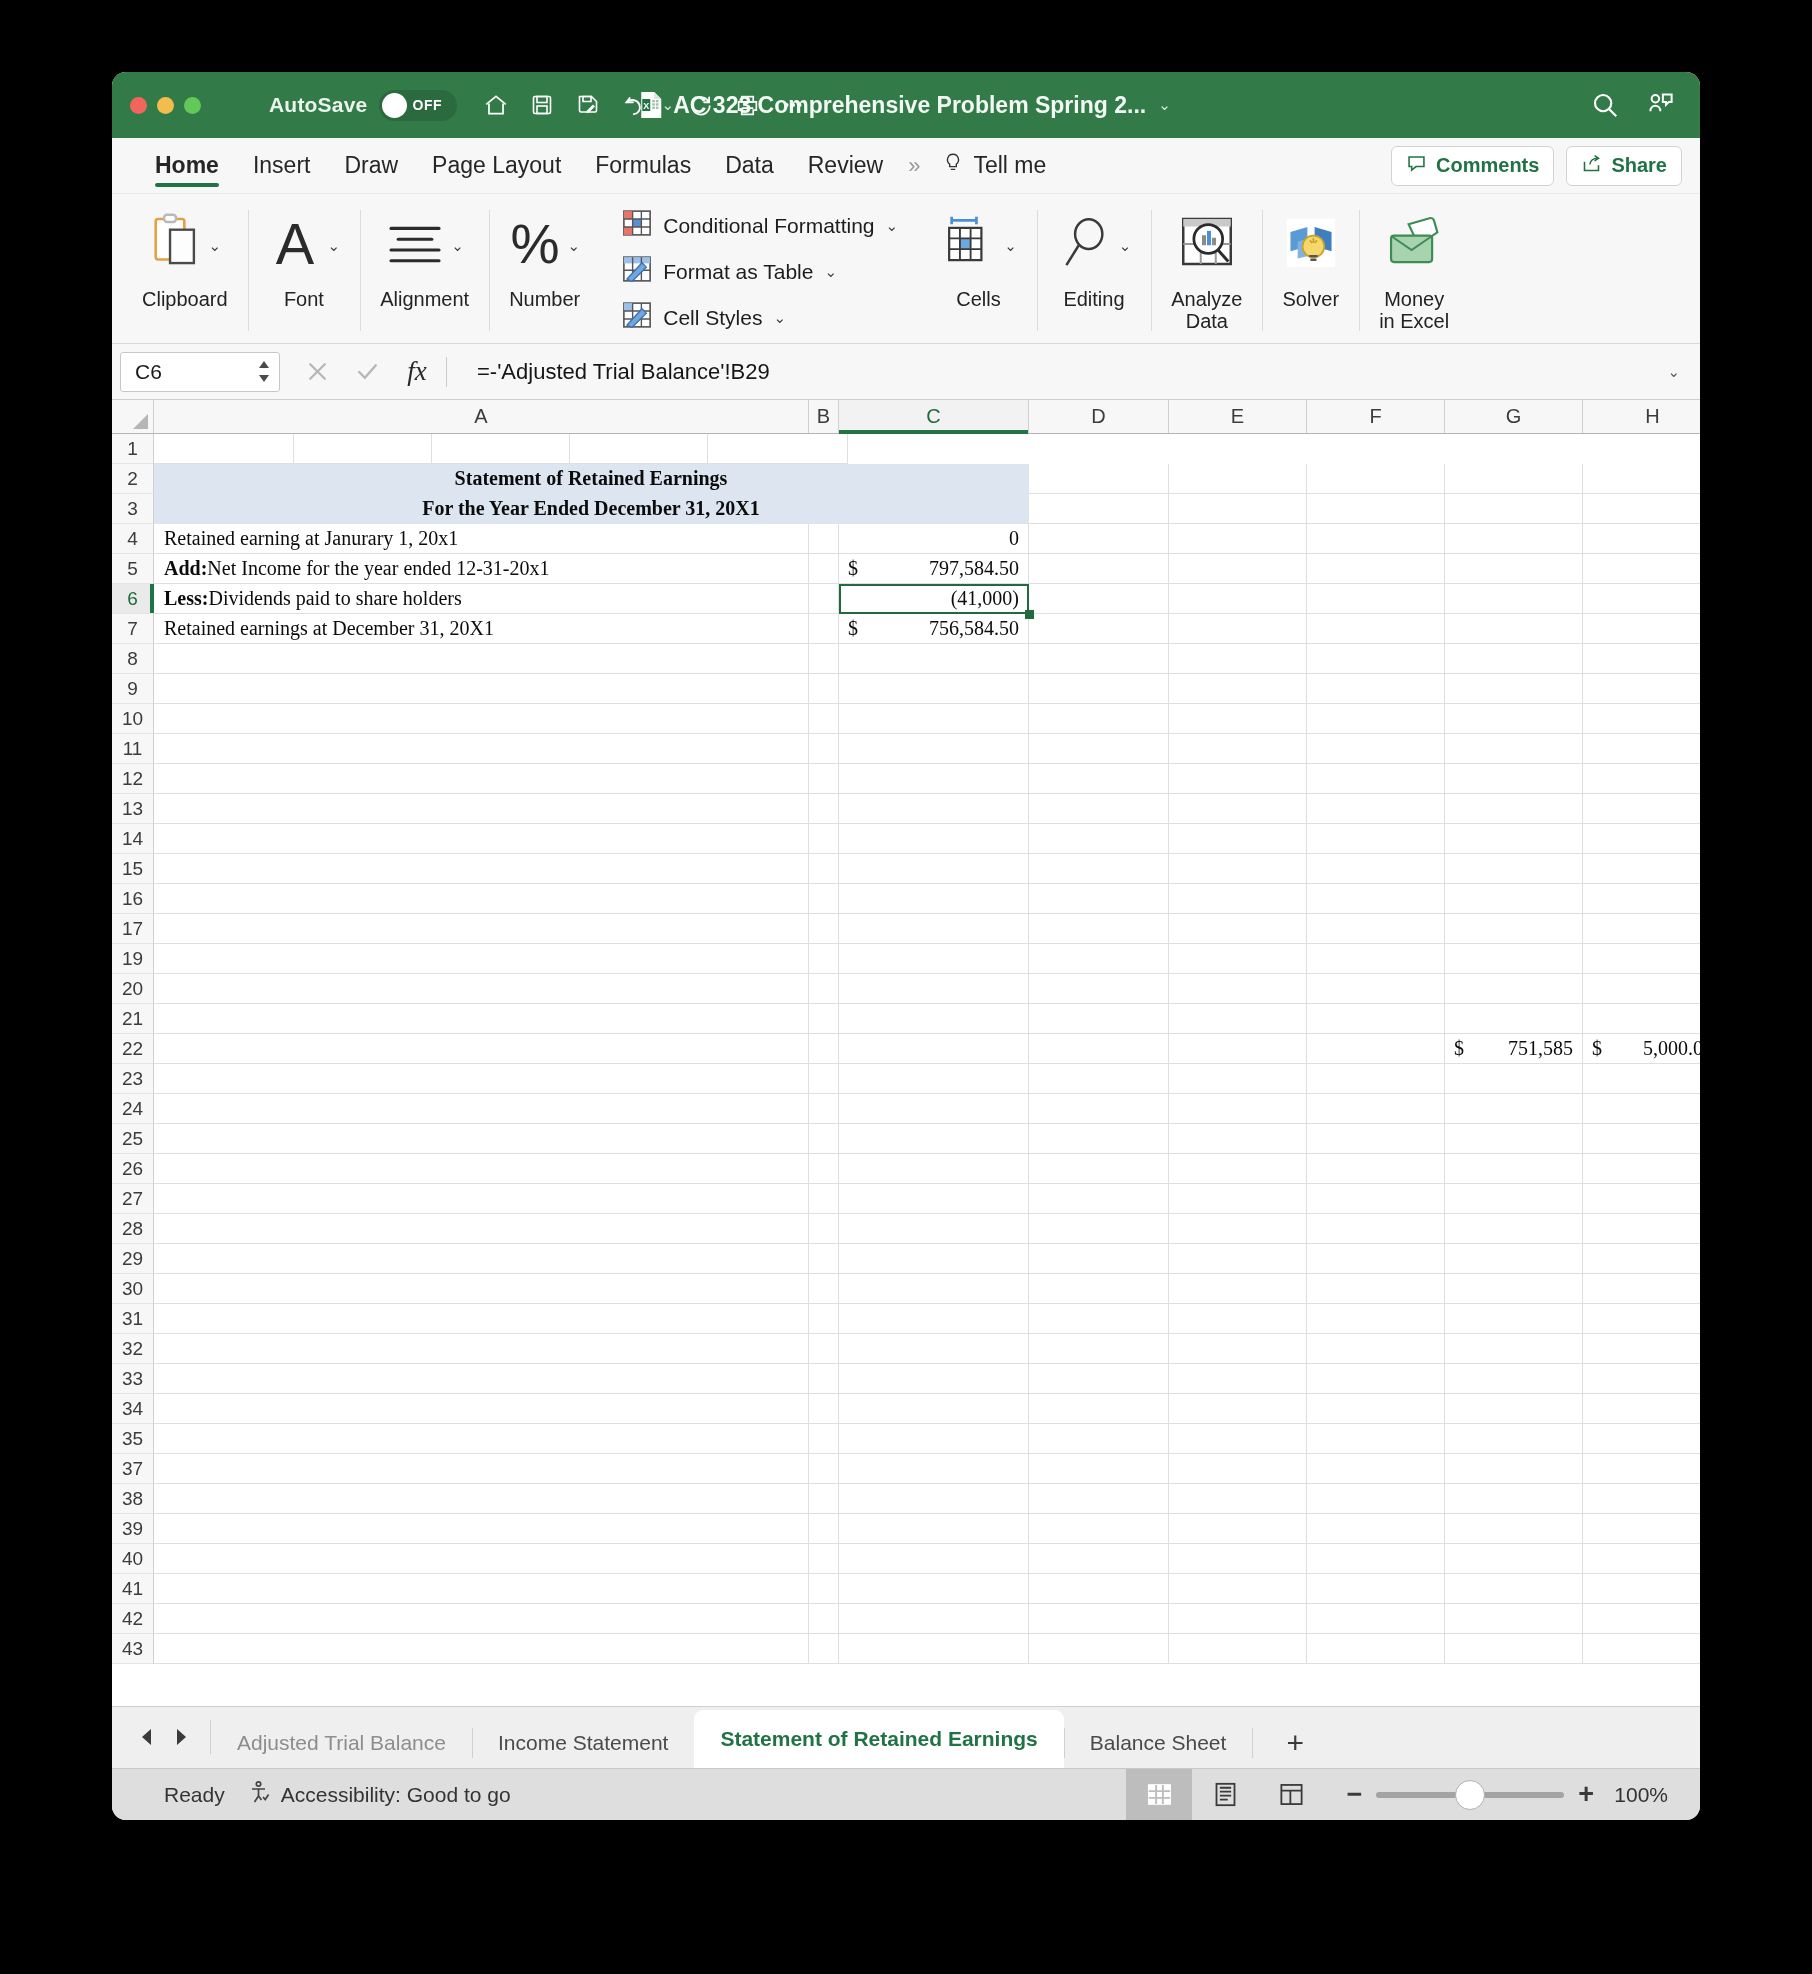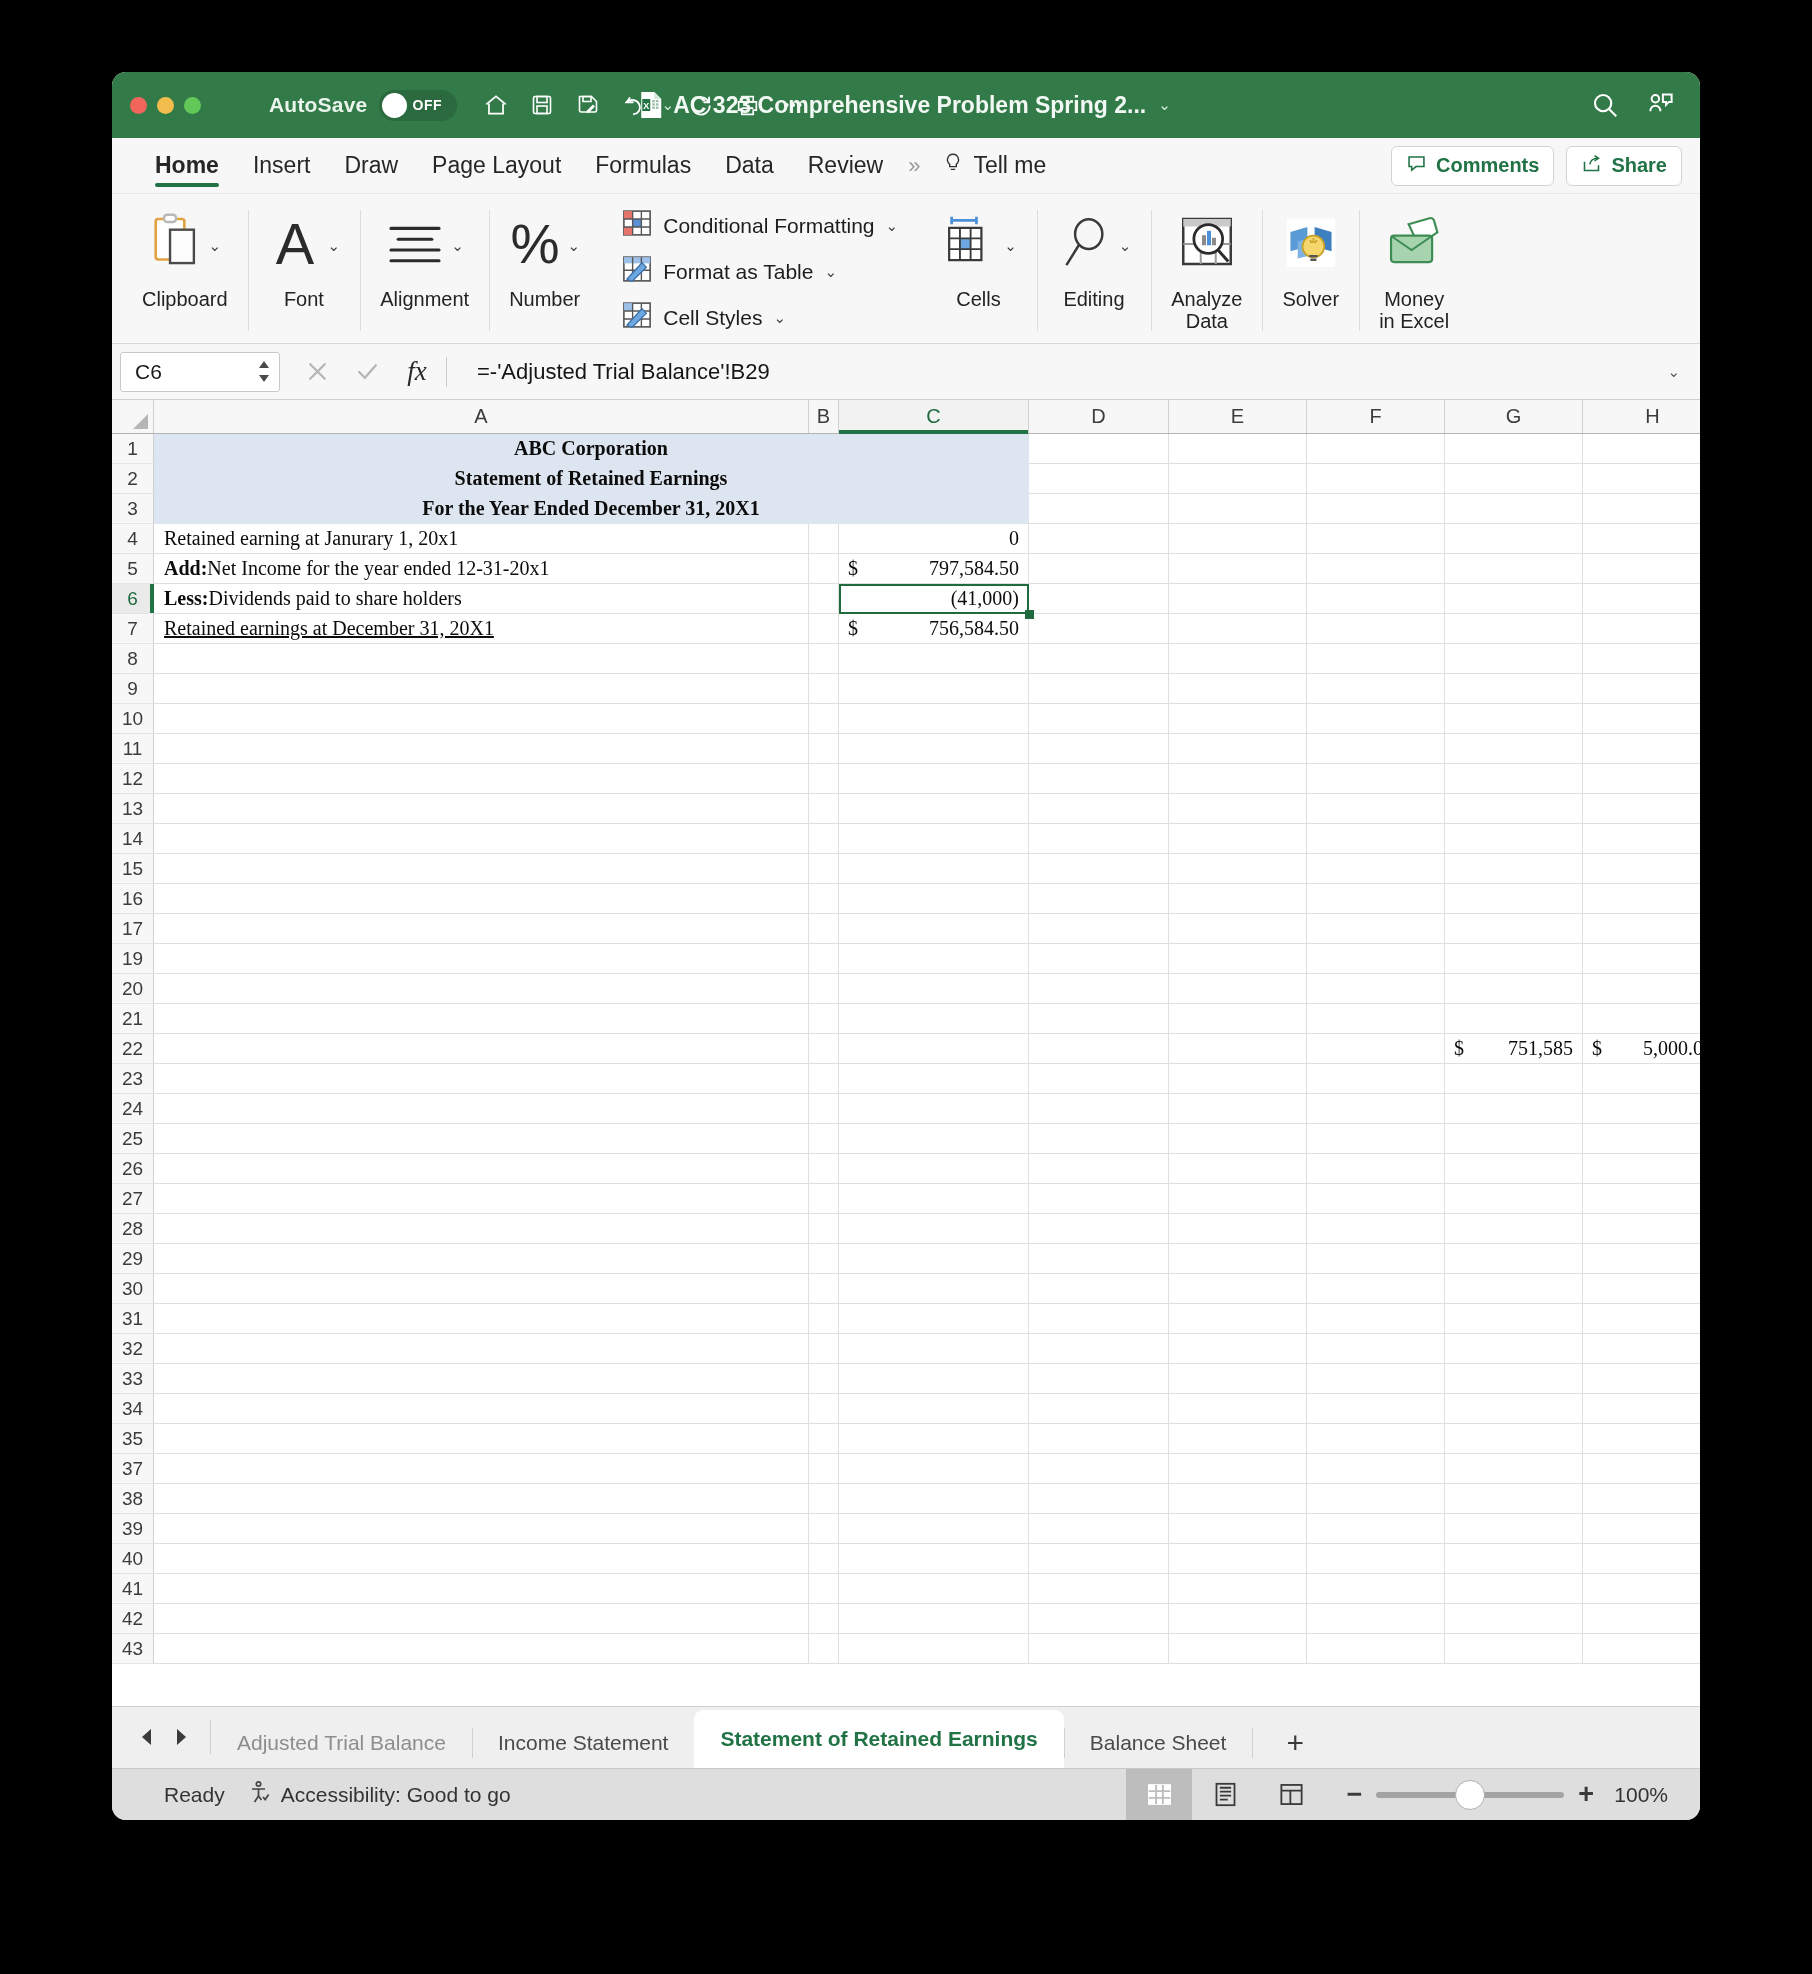--- a/index.html
+++ b/index.html
@@ -627,23 +627,20 @@
           <div class="ch" style="flex-basis: 138px; width: 138px;">
             <span>G</span>
           </div>
           <div class="ch" style="flex-basis: 140px; width: 140px;">
             <span>H</span>
           </div>
         </div>
       <div class="rowsarea" id="rowsarea">
           <div class="row">
             <div class="rh">1</div>
-            <div class="cell hdrfill bold" style="flex-basis: 875px; width: 875px; justify-content: center;">
-              <span>ABC Corporation</span>
-            </div>
             <div class="cell" style="flex-basis: 140px; width: 140px;"></div>
             <div class="cell" style="flex-basis: 138px; width: 138px;"></div>
             <div class="cell" style="flex-basis: 138px; width: 138px;"></div>
             <div class="cell" style="flex-basis: 138px; width: 138px;"></div>
             <div class="cell" style="flex-basis: 140px; width: 140px;"></div>
           </div>
           <div class="row">
             <div class="rh">2</div>
             <div class="cell hdrfill bold" style="flex-basis: 875px; width: 875px; justify-content: center;">
               <span>Statement of Retained Earnings</span>
@@ -708,21 +705,21 @@
               <span>(41,000)</span>
             </div>
             <div class="cell" style="flex-basis: 140px; width: 140px;"></div>
             <div class="cell" style="flex-basis: 138px; width: 138px;"></div>
             <div class="cell" style="flex-basis: 138px; width: 138px;"></div>
             <div class="cell" style="flex-basis: 138px; width: 138px;"></div>
             <div class="cell" style="flex-basis: 140px; width: 140px;"></div>
           </div>
           <div class="row">
             <div class="rh">7</div>
-            <div class="cell l" style="flex-basis: 655px; width: 655px; text-decoration: underline;">
+            <div class="cell l" style="flex-basis: 655px; width: 655px;">
               <span>Retained earnings at December 31, 20X1</span>
             </div>
             <div class="cell" style="flex-basis: 30px; width: 30px;"></div>
             <div class="cell r r" style="flex-basis: 190px; width: 190px;">
               <span class="dollar">$</span>
               <span>756,584.50</span>
             </div>
             <div class="cell" style="flex-basis: 140px; width: 140px;"></div>
             <div class="cell" style="flex-basis: 138px; width: 138px;"></div>
             <div class="cell" style="flex-basis: 138px; width: 138px;"></div>

